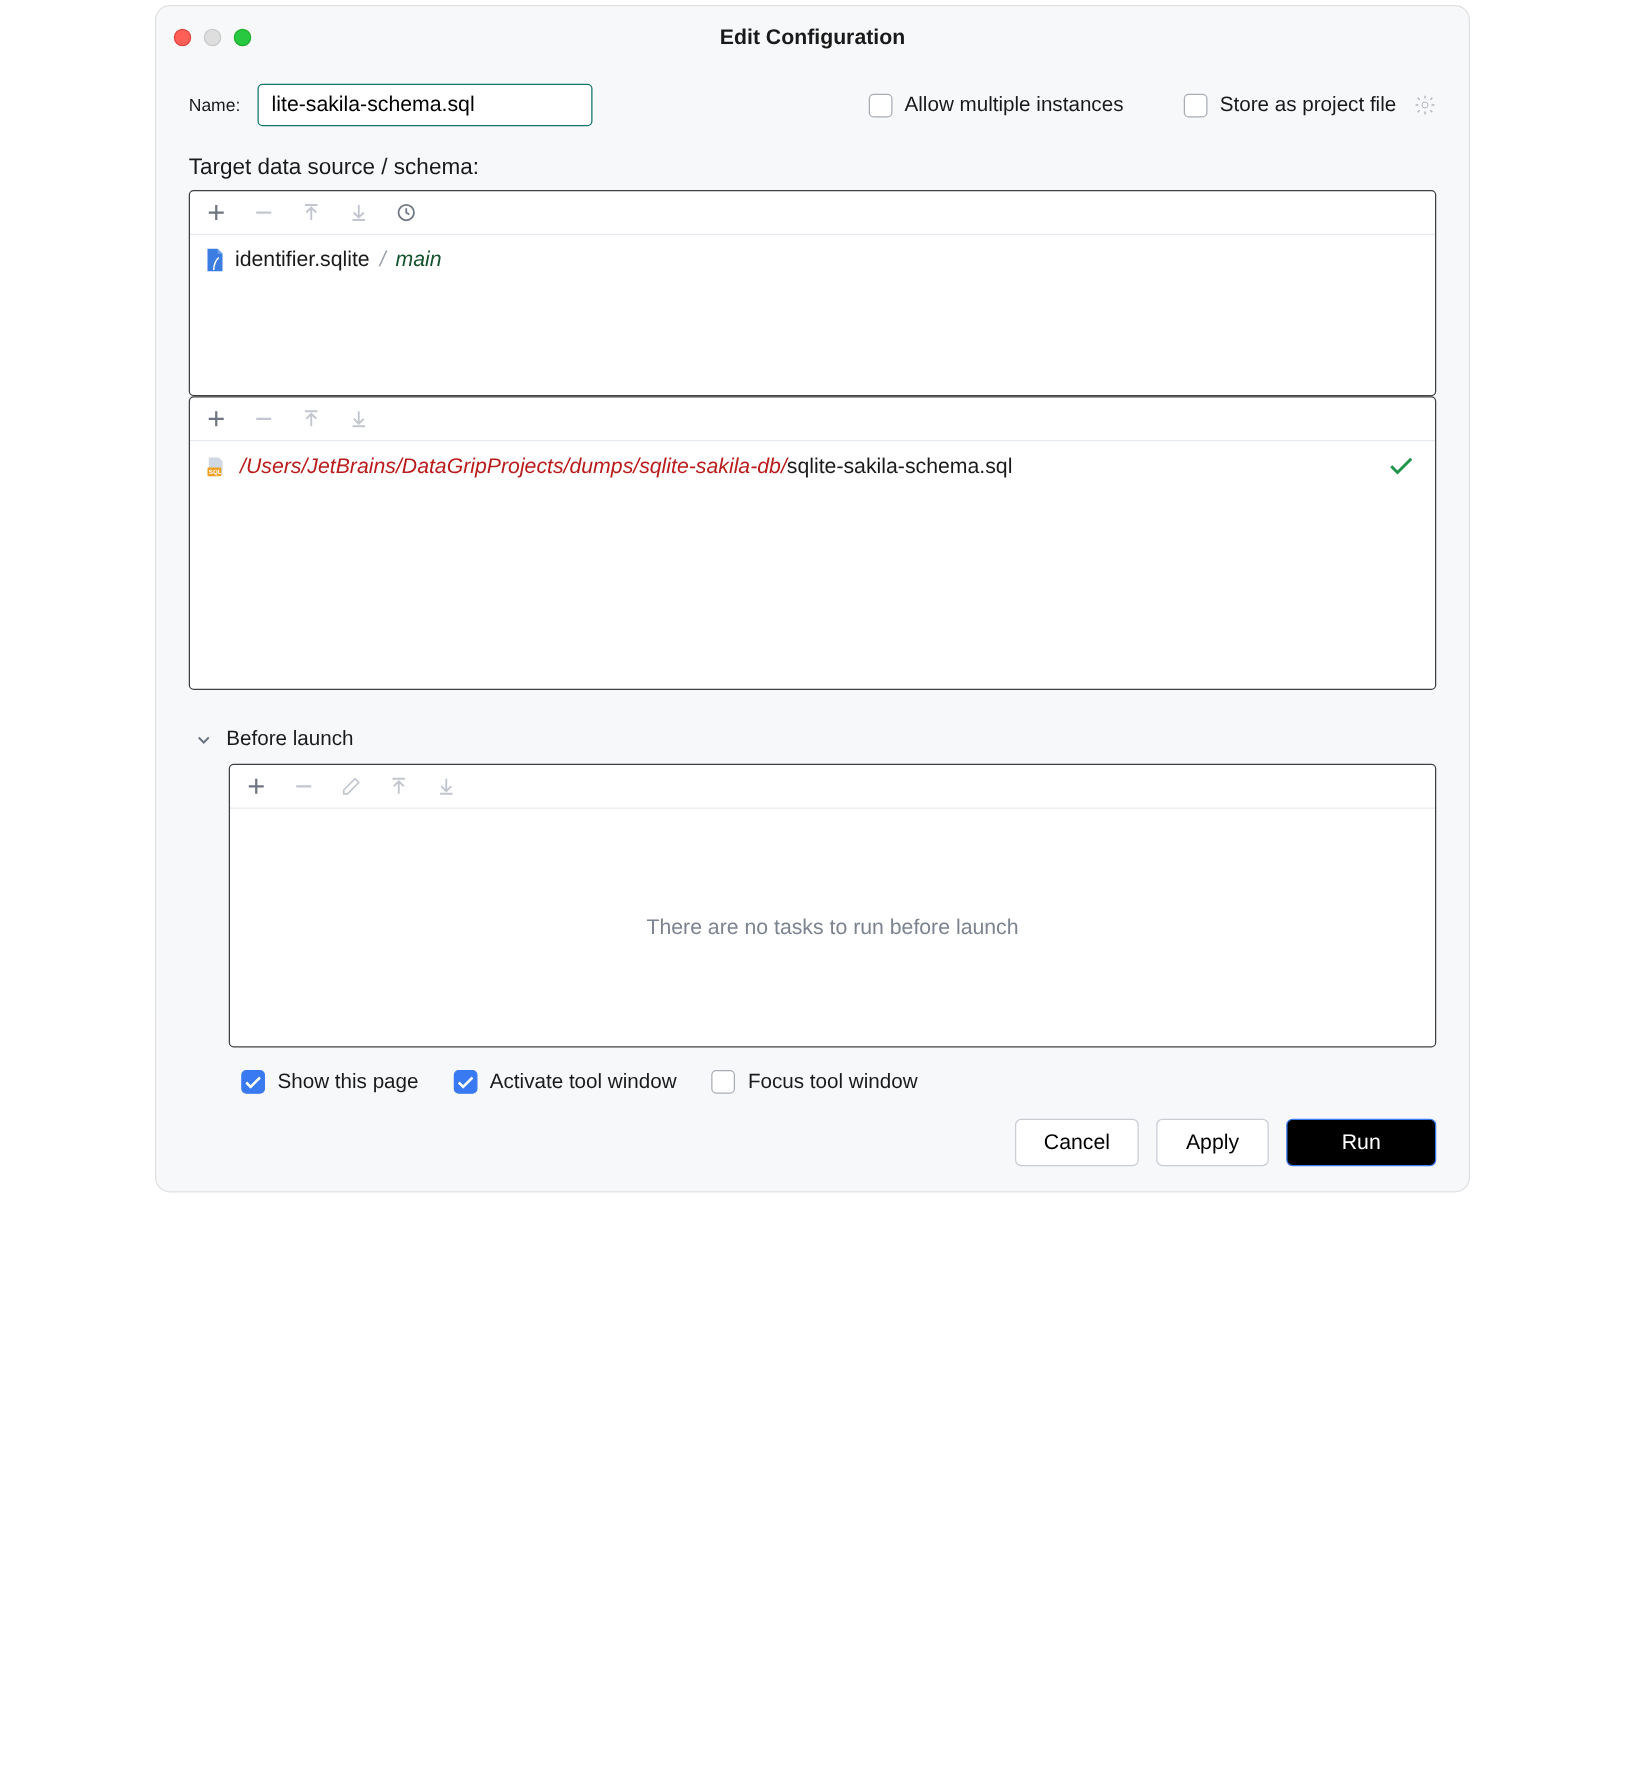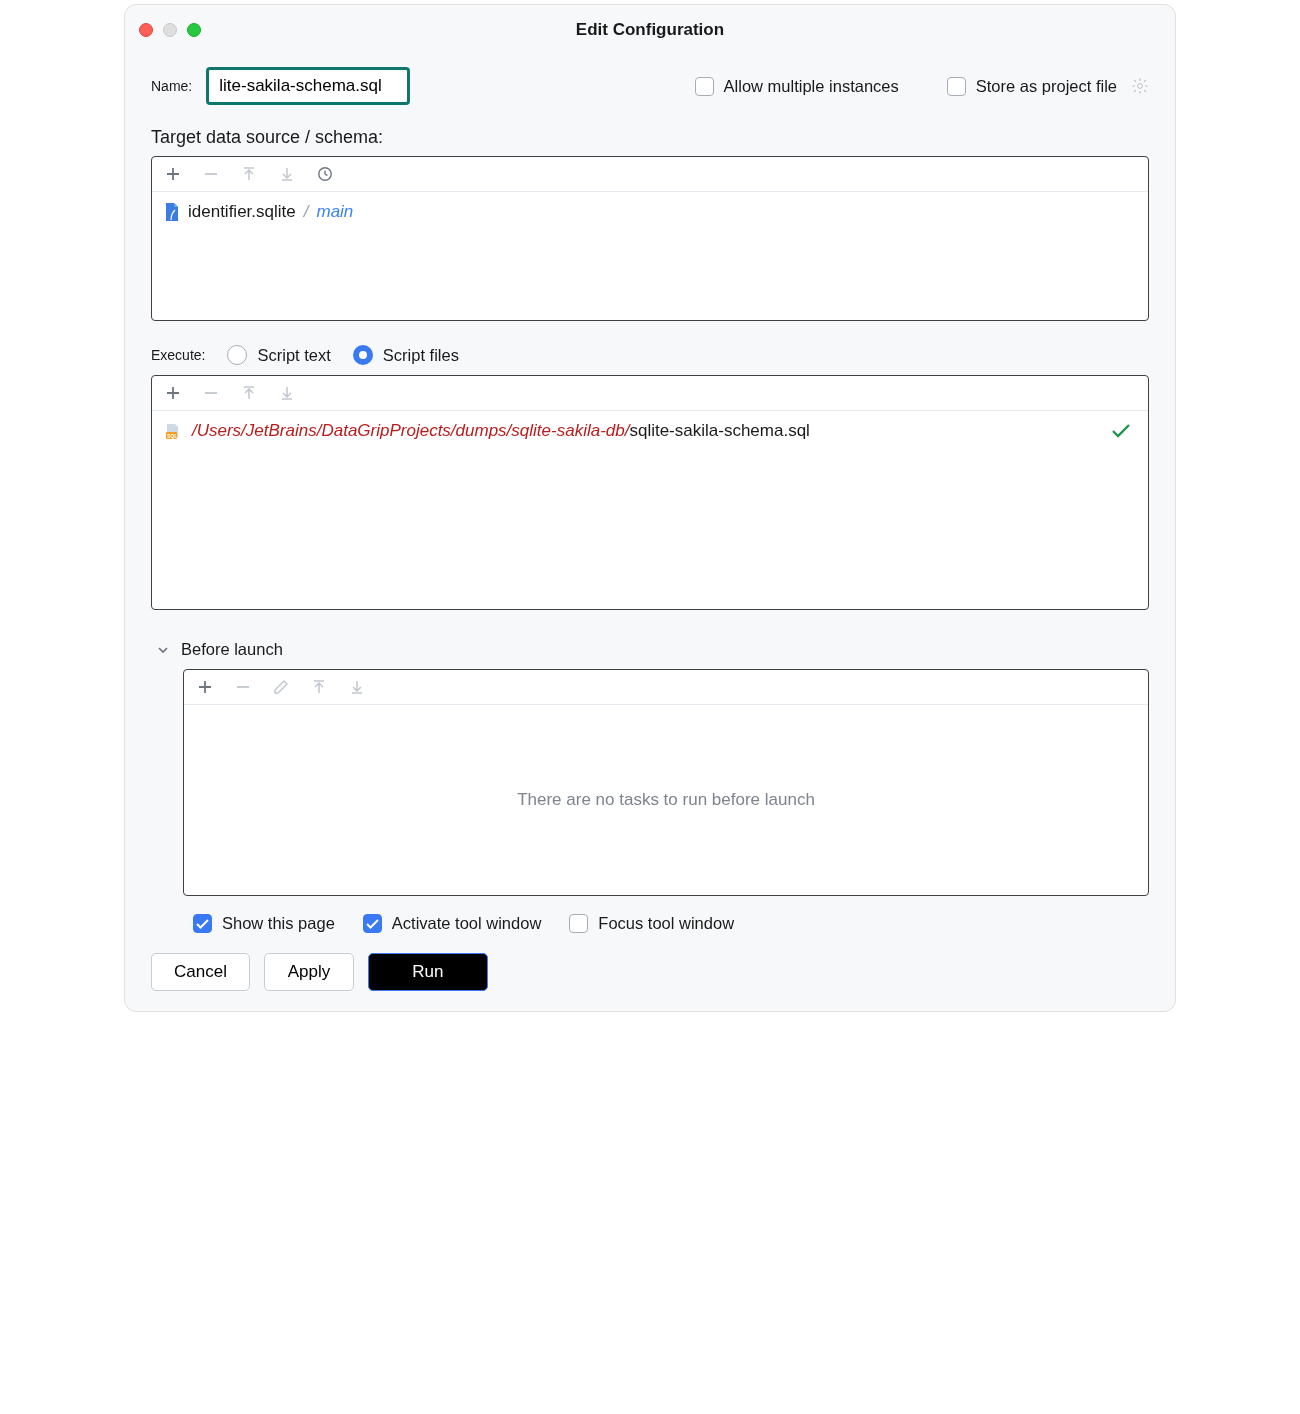--- a/index.html
+++ b/index.html
@@ -34,26 +34,26 @@
   position: absolute;
   left: 0; right: 0;
   text-align: center;
   font-weight: 700;
   font-size: 17px;
 }
 .content { padding: 12px 26px 0 26px; }
 .row { display: flex; align-items: center; gap: 14px; margin-bottom: 22px; }
 .label { font-size: 14px; }
 .text-input {
-  border: 3px solid #0f766e;
+  border: 1px solid #0f766e;
   border-radius: 4px;
   background: #fff;
   padding: 6px 10px;
   font-size: 17px;
-  width: 204px;
+  width: 268px;
 }
 .spacer { flex: 1; }
 .checkbox {
   width: 19px; height: 19px;
   border: 1.5px solid #a8adb5;
   border-radius: 4px;
   background: #fff;
   display: inline-flex;
   align-items: center;
   justify-content: center;
@@ -79,21 +79,21 @@
   gap: 20px;
   padding: 8px 12px;
   border-bottom: 1px solid #e6e9ee;
 }
 .tbtn { width: 18px; height: 18px; display: flex; align-items: center; justify-content: center; color: #6e7682; }
 .tbtn.disabled { color: #c2c7cf; }
 .panel-body { padding: 10px 12px; min-height: 128px; }
 .ds-item { display: flex; align-items: center; gap: 8px; font-size: 17px; }
 .ds-icon { width: 16px; height: 20px; }
 .ds-sep { color: #9aa1aa; font-style: italic; }
-.ds-main { color: #3b82f6; font-style: italic; text-align: center; }
+.ds-main { color: #14532d; font-style: italic; text-align: center; }
 .radio-row { display: flex; align-items: center; gap: 22px; margin: 24px 0 10px 0; }
 .radio {
   width: 20px; height: 20px; border-radius: 50%;
   border: 1.5px solid #a8adb5; background: #fff;
   display: inline-flex; align-items: center; justify-content: center;
 }
 .radio.checked { border: 6px solid #3979f1; }
 .radio-option { display: flex; align-items: center; gap: 10px; }
 .file-panel .panel-body { min-height: 198px; padding: 0; }
 .file-row {
@@ -105,21 +105,21 @@
 .check-valid { width: 18px; height: 14px; color: #1e9448; margin-right: 6px; }
 .expander { display: flex; align-items: center; gap: 12px; margin: 30px 0 10px 6px; }
 .chev { width: 12px; height: 12px; color: #6b7280; }
 .before-panel { margin-left: 32px; }
 .before-body {
   min-height: 190px; display: flex; align-items: center; justify-content: center;
   color: #7c848f; font-size: 17px;
 }
 .bottom-options { display: flex; gap: 28px; margin: 18px 0 0 42px; }
 .button-row {
-  display: flex; justify-content: flex-start; gap: 14px;
+  display: flex; justify-content: flex-end; gap: 14px;
   padding: 20px 26px 0 26px;
 }
 .btn {
   border: 1px solid #c8ccd3;
   background: #fff;
   border-radius: 5px;
   padding: 8px 22px;
   font-size: 17px;
   min-width: 90px;
 }
@@ -204,31 +204,20 @@
             <path d="M10 1v4h4" fill="#6aa0ef"></path>
             <path d="M11 8c-2 2-4 6-4 10" stroke="#fff" stroke-width="1.2" fill="none"></path>
           </svg>
           <span>identifier.sqlite</span>
           <span class="ds-sep">/</span>
           <span class="ds-main">main</span>
         </div>
       </div>
     </div>
 
-    <div class="radio-row">
-      <span class="label">Execute:</span>
-      <label class="radio-option">
-        <span class="radio"></span>
-        <span>Script text</span>
-      </label>
-      <label class="radio-option">
-        <span class="radio checked"></span>
-        <span>Script files</span>
-      </label>
-    </div>
 
     <div class="panel file-panel">
       <div class="toolbar">
         <span class="tbtn">
             <svg width="16" height="16" viewBox="0 0 16 16">
               <path d="M8 2v12M2 8h12" stroke="currentColor" stroke-width="1.8"></path>
             </svg>
           </span>
         <span class="tbtn disabled">
             <svg width="16" height="16" viewBox="0 0 16 16">

